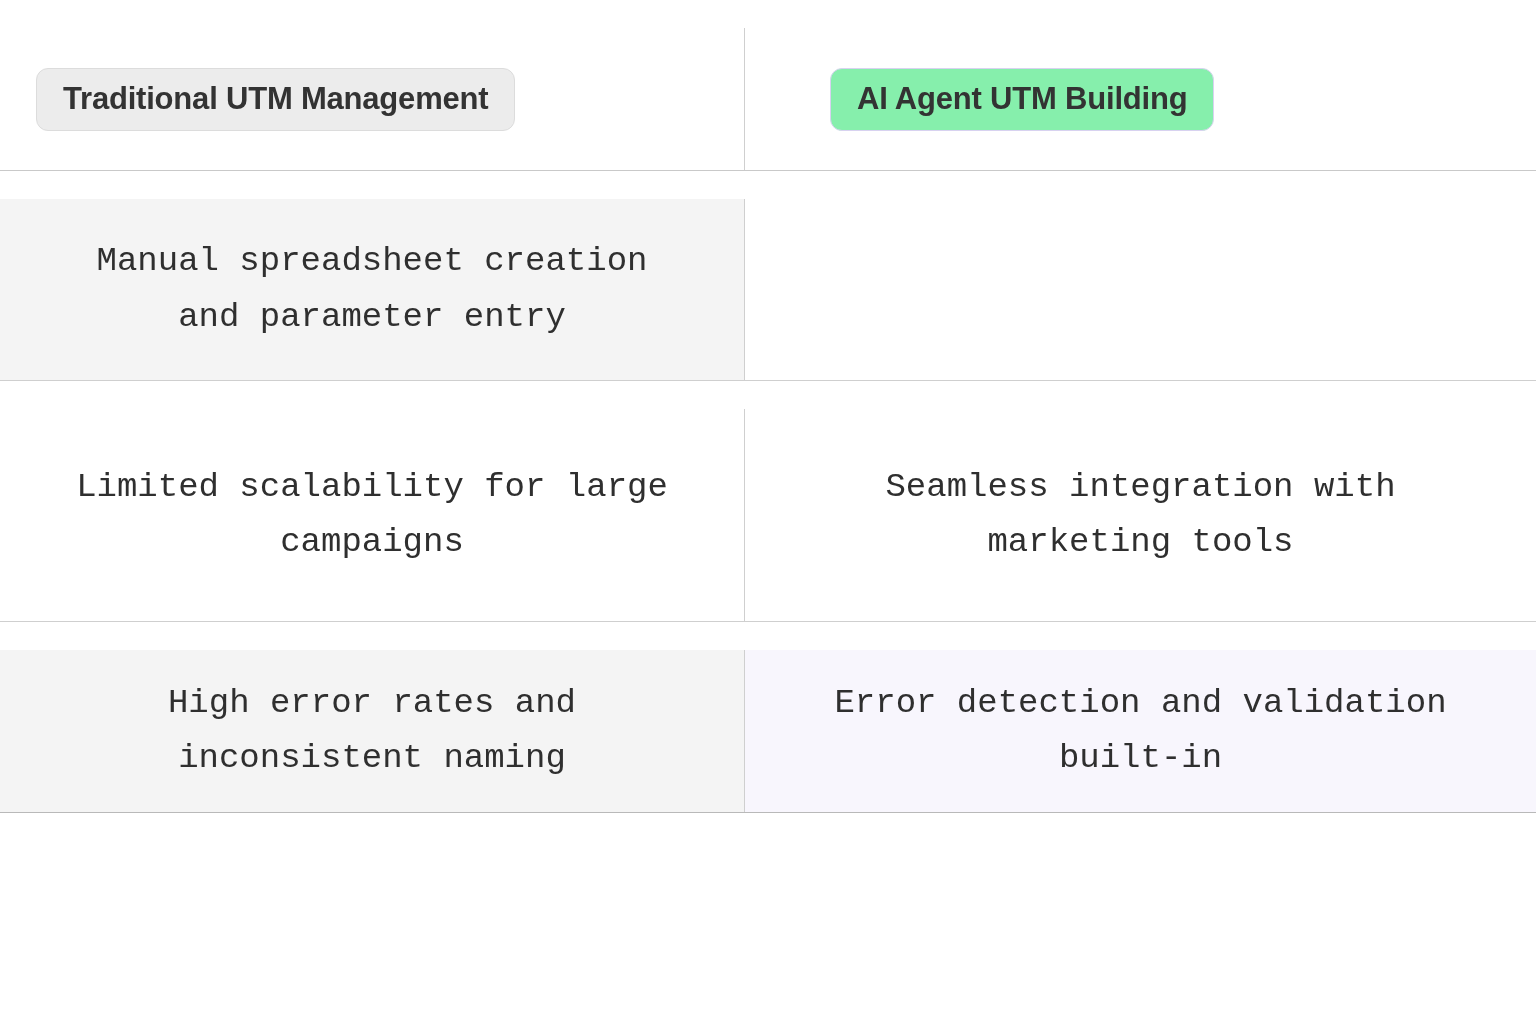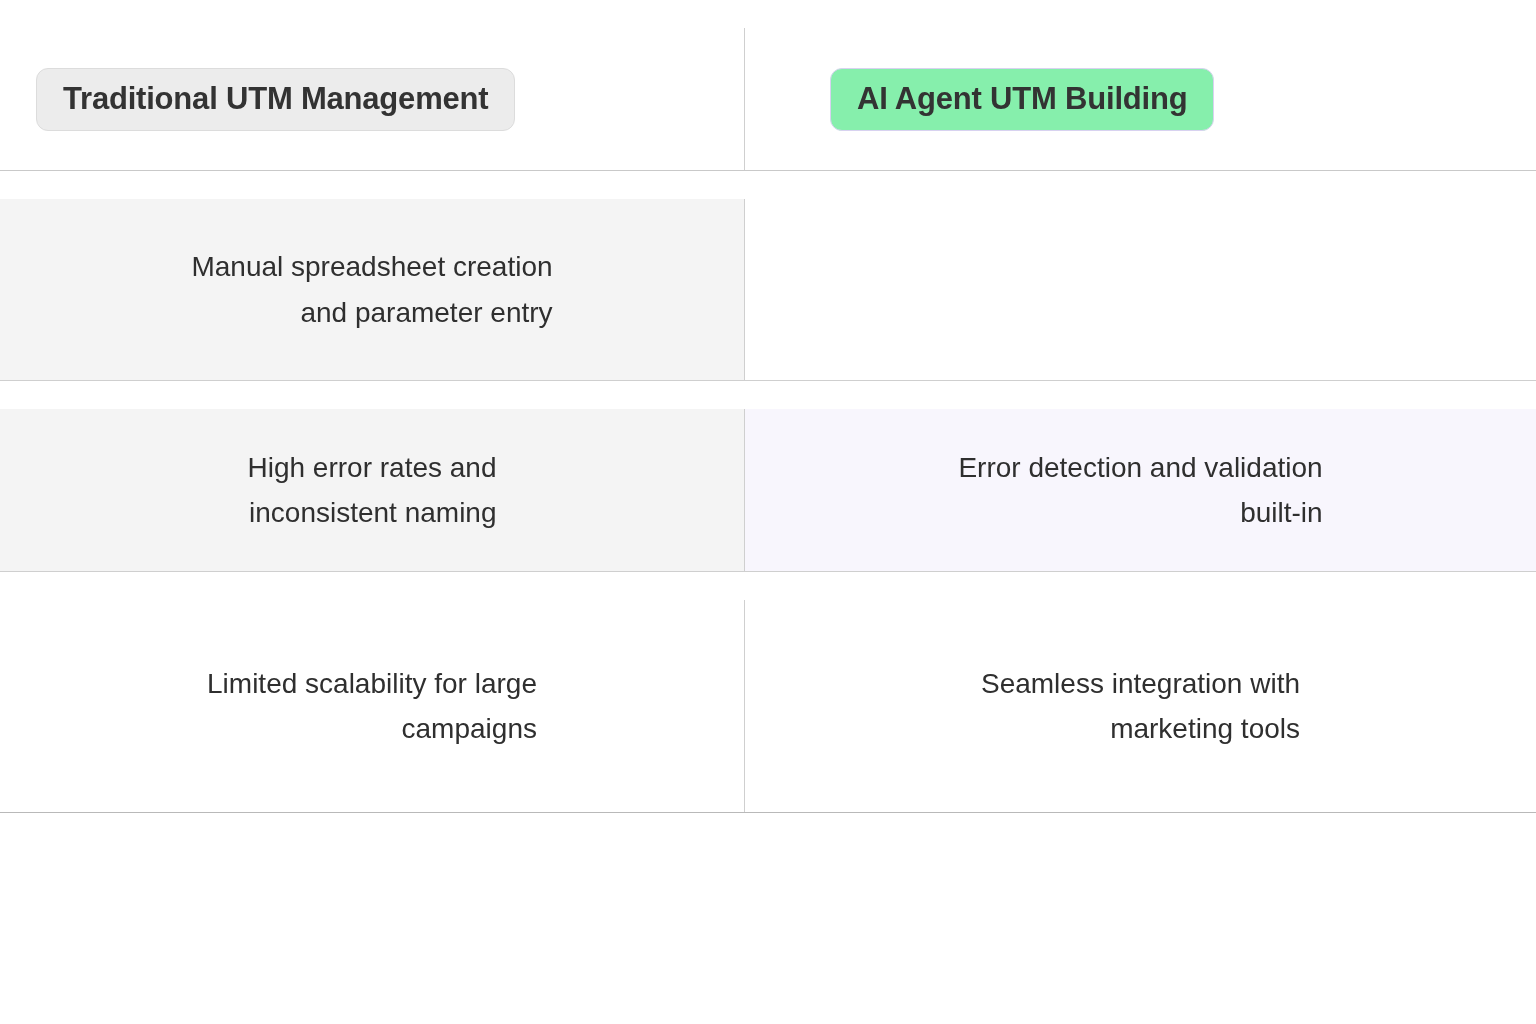--- a/index.html
+++ b/index.html
@@ -46,21 +46,21 @@
   .body-row-3 { height: 191px; }
   .body-row-4 { height: 241px; }
 
   
   .cell {
     box-sizing: border-box;
     display: flex;
     align-items: center;
     justify-content: center;
     padding: 0 11px;
-    text-align: right;
+    text-align: center;
     margin-top: 28px;
   }
   .cell-left {
     width: 745px;
     flex: 0 0 745px;
     border-right: 1px solid #cfcfcf;
   }
   .cell-right {
     width: 791px;
     flex: 0 0 791px;
@@ -94,26 +94,27 @@
   .badge-ai {
     background: #86efac;
     border: 1px solid #d8d2f0;
   }
 
   .header-row .cell-left  { justify-content: flex-start; padding-left: 36px; }
   .header-row .cell-right { justify-content: flex-start; padding-left: 85px; }
 
   
   .cell-text {
-    font-size: 28px;
+    font-size: 34px;
     line-height: 1.62;
     color: #2f2f2f;
     font-weight: normal;
     max-width: 100%;
     white-space: pre-line;
+    font-family: Liberation Mono, monospace;
   }
   .cell-left .cell-text  { max-width: 600px; }
   .cell-right .cell-text { max-width: 680px; }
 </style>
 </head>
 <body>
 
 <div class="comparison-table">
 
   <div class="trow header-row">
@@ -126,35 +127,35 @@
   </div>
 
   <div class="trow body-row-1 tint">
     <div class="cell cell-left">
       <span class="cell-text">Manual spreadsheet creation
 and parameter entry</span>
     </div>
   </div>
 
 
+  <div class="trow body-row-4 plain">
+    <div class="cell cell-left">
+      <span class="cell-text">Limited scalability for large
+campaigns</span>
+    </div>
+    <div class="cell cell-right">
+      <span class="cell-text">Seamless integration with
+marketing tools</span>
+    </div>
+  </div>
+
   <div class="trow body-row-3 tint">
     <div class="cell cell-left">
       <span class="cell-text">High error rates and
 inconsistent naming</span>
     </div>
     <div class="cell cell-right">
       <span class="cell-text">Error  detection and validation
 built-in</span>
     </div>
   </div>
 
-  <div class="trow body-row-4 plain">
-    <div class="cell cell-left">
-      <span class="cell-text">Limited scalability for large
-campaigns</span>
-    </div>
-    <div class="cell cell-right">
-      <span class="cell-text">Seamless integration with
-marketing tools</span>
-    </div>
-  </div>
-
 </div>
 
 </body></html>

